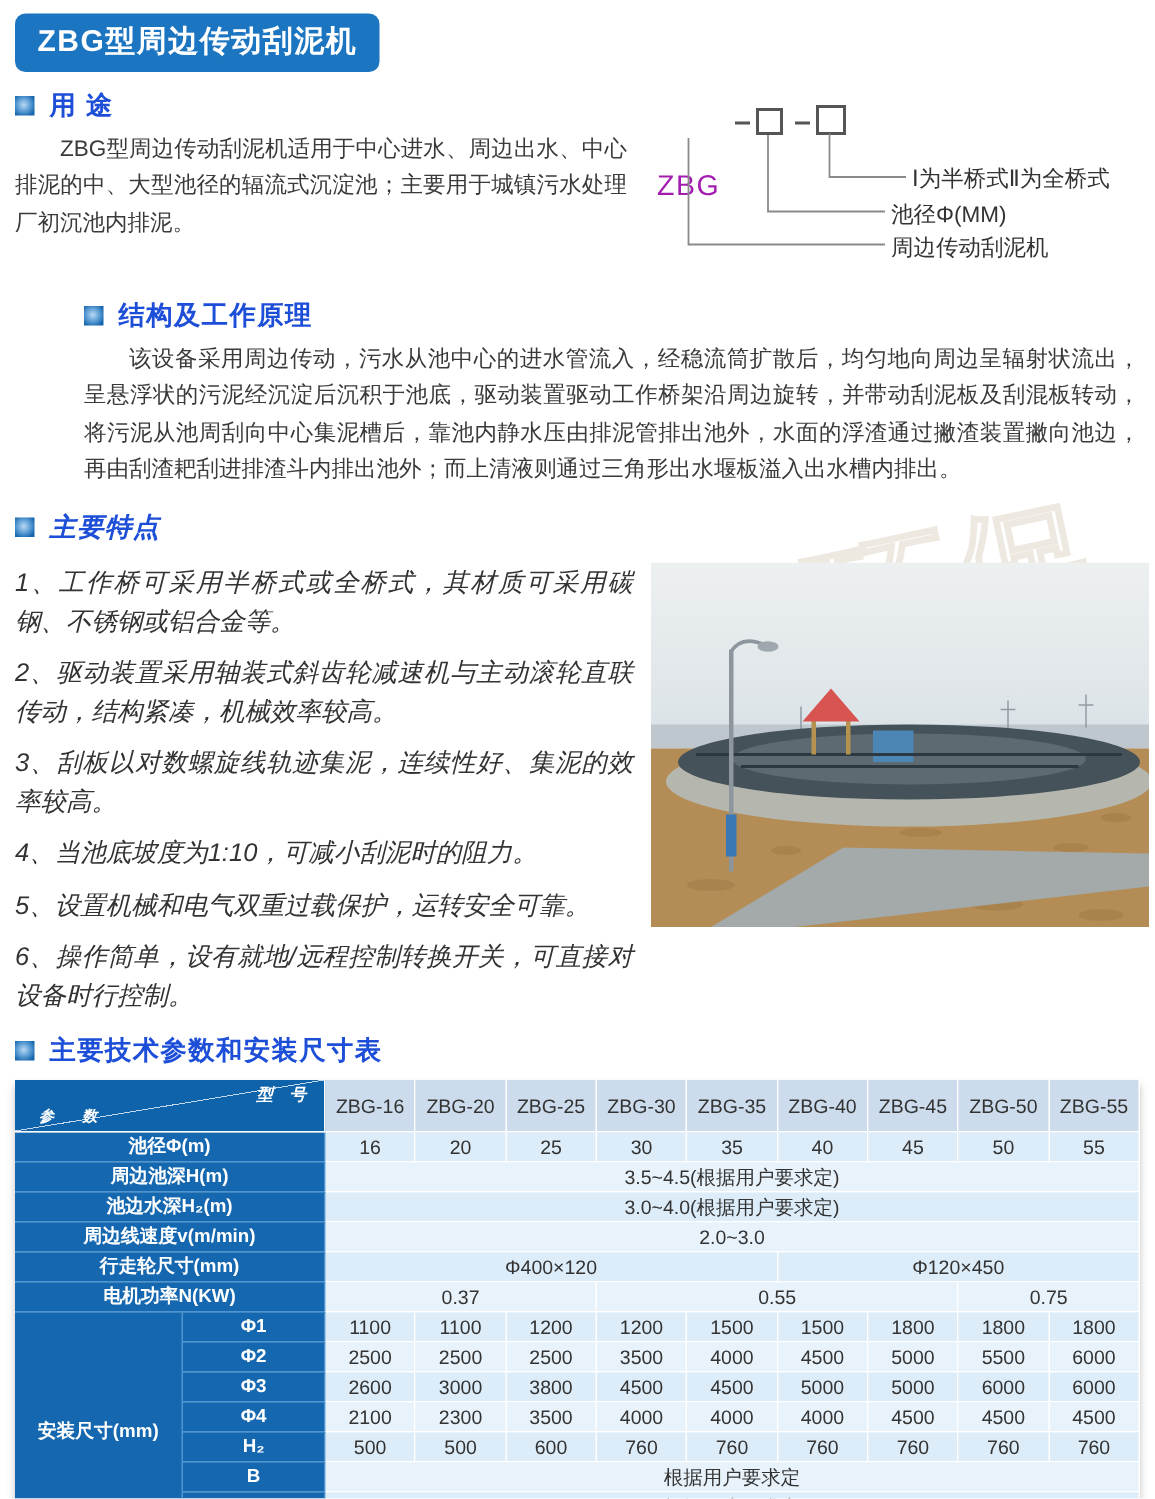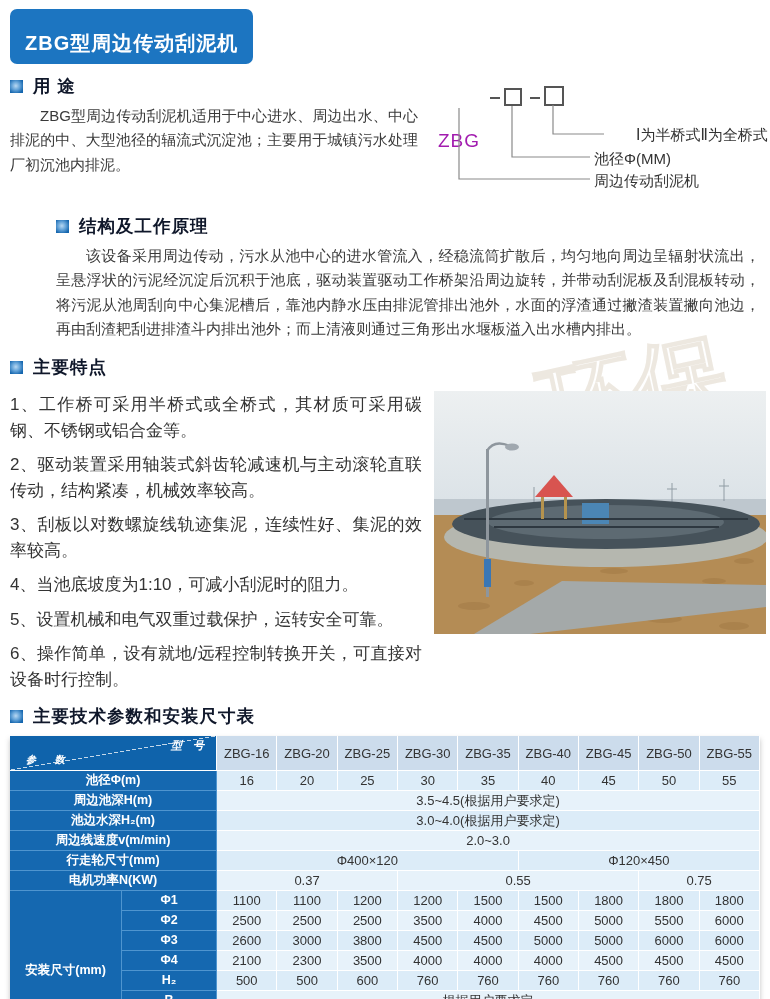--- a/index.html
+++ b/index.html
@@ -1,49 +1,49 @@
 <!DOCTYPE html>
 <html><head>
 <meta charset="utf-8">
 <style>
   html,body{margin:0;padding:0;background:#fff;}
   .page{width:770px;height:999px;position:relative;overflow:hidden;background:#fff;
         font-family:"Liberation Sans","DejaVu Sans",sans-serif;color:#333;}
   
   .title-bar{display:inline-block;margin:9px 0 2px 10px;background:#1c75c1;color:#fff;
-             font-size:20px;font-weight:bold;letter-spacing:1px;padding:21px 15px 7px;border-radius:7px;}
+             font-size:20px;font-weight:bold;letter-spacing:1px;padding:5px 15px 7px;border-radius:7px;}
   
   .sec-head{display:flex;align-items:center;margin:0 0 2px 0;}
   .sq{width:13px;height:13px;margin-right:10px;flex:0 0 auto;
       background:radial-gradient(circle at 45% 45%, #b8d8f2 0%, #64a3d8 40%, #1566ae 80%);}
-  .sec-head h2{font-size:17.5px;color:#0f172a;margin:0;font-weight:bold;letter-spacing:1px;}
+  .sec-head h2{font-size:17.5px;color:#1d4ed8;margin:0;font-weight:bold;letter-spacing:1px;}
   
   .para{font-size:15px;line-height:1.62;color:#3a3a3a;margin:6px 0 0;text-indent:2em;text-align:justify;}
   
   .row1{display:flex;gap:14px;padding:0 10px;margin-top:8px;}
   .col-usage{width:408px;flex:0 0 auto;}
   .col-model{flex:1;}
   .principle{padding:0 10px;margin-top:12px;margin-left:46px;}
-  .features{padding:0 10px;margin-top:14px;}
+  .features{padding:0 10px;margin-top:14px;font-style:italic;}
   .feat-row{display:flex;gap:12px;margin-top:4px;}
   .feat-list{width:412px;flex:0 0 auto;}
   .feat-item{font-size:17px;line-height:1.5;color:#333;margin:9px 0 0;text-align:justify;}
   .photo{width:332px;height:243px;margin-top:8px;flex:0 0 auto;position:relative;}
   .photo svg{display:block;}
   
   .model-diagram{position:relative;width:335px;height:118px;margin-top:10px;}
   .md-code{position:absolute;left:6px;top:2px;font-size:19px;color:#a21caf;letter-spacing:1px;margin-top:44px;}
   .md-dash{position:absolute;height:2px;width:10px;background:#555;top:13px;}
   .md-d1{left:58px;}  .md-d2{left:98px;}
   .md-box{position:absolute;border:2px solid #555;background:#fff;}
   .md-b1{left:72px;top:4px;width:14px;height:14px;}
   .md-b2{left:112px;top:2px;width:16px;height:16px;}
   .md-lines{position:absolute;left:0;top:0;}
   .dlabel{position:absolute;font-size:15px;color:#333;white-space:nowrap;}
-  .dl1{left:176px;top:42px;margin-left:28px;}
+  .dl1{left:176px;top:42px;}
   .dl2{left:162px;top:66px;}
   .dl3{left:162px;top:88px;}
   
   .watermark{position:absolute;right:40px;top:330px;font-size:95px;font-weight:bold;
              transform:rotate(-12deg);color:transparent;-webkit-text-stroke:1.5px rgba(214,205,186,.45);
              pointer-events:none;z-index:0;}
   
   .spec{padding:0 10px;margin-top:12px;position:relative;z-index:1;}
   table.spec-table{border-collapse:separate;border-spacing:0;table-layout:fixed;width:750px;margin-top:8px;
                    box-shadow:0 3px 5px rgba(120,120,120,.45);}

